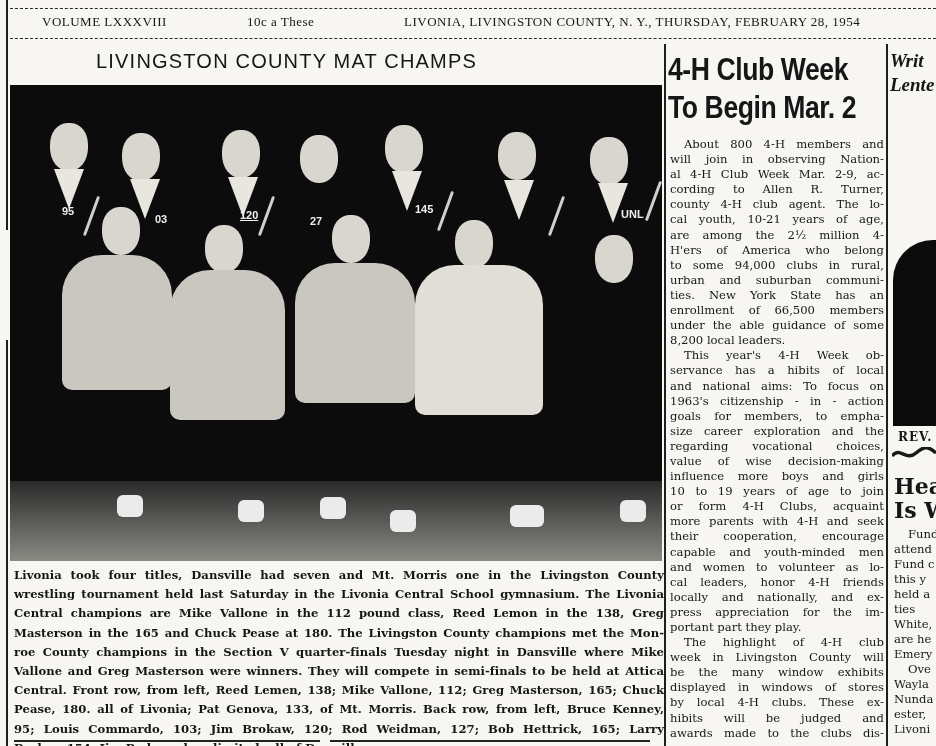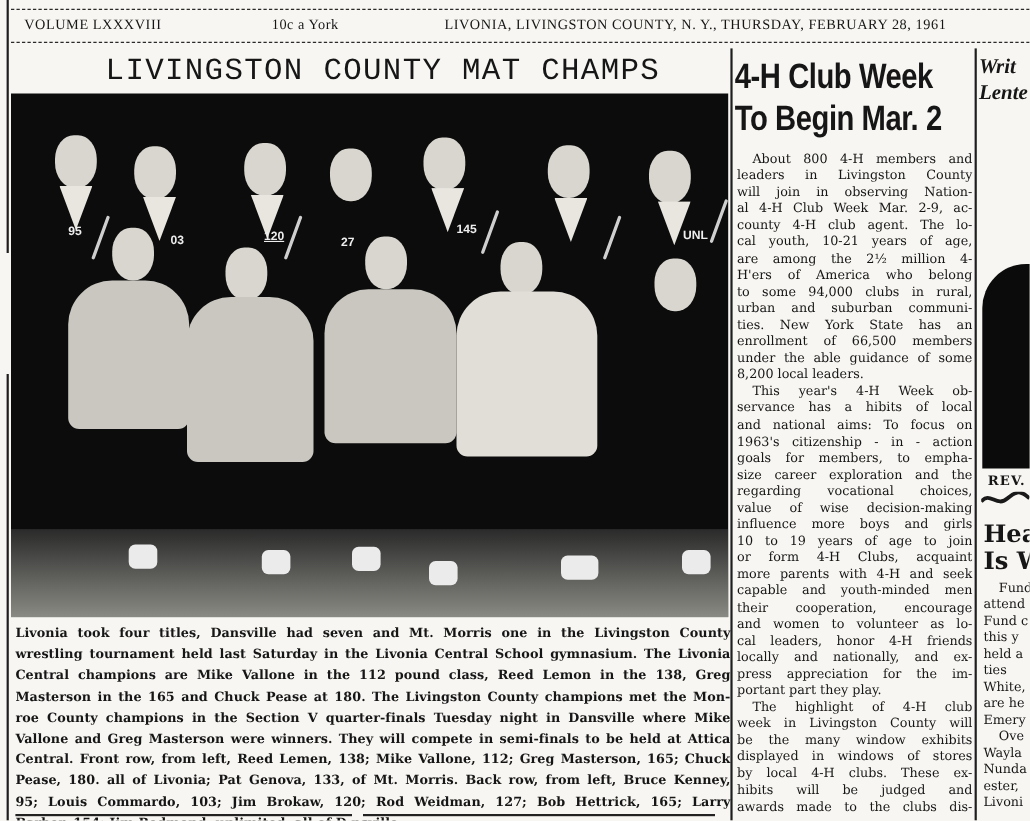--- a/index.html
+++ b/index.html
@@ -8,22 +8,22 @@
     background: #f7f6f2;
     font-family: "Liberation Serif", serif;
     color: #161616;
   }
   .abs { position: absolute; }
   .rule { position: absolute; height: 0; border-top: 1.5px dashed #2a2a2a; }
   .vrule { position: absolute; width: 0; border-left: 2px solid #1e1e1e; }
 
   .masthead span { position: absolute; top: 14px; font-size: 13px; letter-spacing: 0.5px; white-space: nowrap; }
   .headline-main {
-    position: absolute; left: 96px; top: 50px; font-size: 28px; letter-spacing: 1.2px;
-    white-space: nowrap; font-family: Liberation Mono, monospace;
+    position: absolute; left: 96px; top: 50px; font-size: 20px; letter-spacing: 1.2px;
+    white-space: nowrap; font-family: Liberation Sans, sans-serif;
   }
   .photo {
     position: absolute; left: 10px; top: 85px; width: 652px; height: 476px;
     background: #0c0c0c; overflow: hidden;
   }
   .photo .floor { position: absolute; left: 0; right: 0; bottom: 0; height: 80px;
     background: linear-gradient(#2a2a2a, #8a8a84); }
   .photo .head { position: absolute; width: 38px; height: 48px; border-radius: 45% 45% 48% 48%; background: #d8d6cf; }
   .photo .neck { position: absolute; width: 30px; height: 40px; background: #e8e6df; clip-path: polygon(0 0,100% 0,50% 100%); }
   .photo .num { position: absolute; color: #eee; font: bold 11px "Liberation Sans", sans-serif; }
@@ -50,23 +50,23 @@
   .rc-wave { position: absolute; left: 892px; top: 447px; }
   .rc-h { position: absolute; left: 894px; font: bold 22px/24px "DejaVu Serif", serif; white-space: nowrap; }
   .rc-body { position: absolute; left: 894px; top: 527px; font: 11.6px/15px "DejaVu Serif", serif; white-space: nowrap; }
   .rc-body .indent { padding-left: 14px; }
 </style>
 </head>
 <body>
 
 <div class="rule" style="left:10px; top:8px; width:926px;"></div>
 <div class="masthead">
-  <span style="left:22px;text-align:right;">VOLUME LXXXVIII</span>
-  <span style="left:247px;">10c a York</span>
-  <span style="left:404px;">LIVONIA, LIVINGSTON COUNTY, N. Y., THURSDAY, FEBRUARY 28, 1961</span>
+  <span style="left:42px;text-align:right;">VOLUME LXXXVIII</span>
+  <span style="left:247px;">10c a These</span>
+  <span style="left:404px;">LIVONIA, LIVINGSTON COUNTY, N. Y., THURSDAY, FEBRUARY 28, 1954</span>
 </div>
 <div class="rule" style="left:10px; top:38px; width:926px;"></div>
 
 <div class="vrule" style="left:6px; top:0; height:230px;"></div>
 <div class="vrule" style="left:6px; top:340px; height:406px;"></div>
 <div class="vrule" style="left:664px; top:44px; height:702px;"></div>
 <div class="vrule" style="left:886px; top:44px; height:702px;"></div>
 
 <div class="headline-main">LIVINGSTON COUNTY MAT CHAMPS</div>
 
@@ -127,23 +127,23 @@
   <div>95; Louis Commardo, 103; Jim Brokaw, 120; Rod Weidman, 127; Bob Hettrick, 165; Larry</div>
   <div style="text-align-last:left;">Barber, 154; Jim Redmond, unlimited, all of D nsville.</div>
 </div>
 <div class="abs" style="left:14px; top:740px; width:306px; border-top:2px solid #222;"></div>
 <div class="abs" style="left:330px; top:740px; width:320px; border-top:2px solid #222;"></div>
 
 <div class="h2" style="top:50px;">4-H Club Week</div>
 <div class="h2" style="top:88px;">To Begin Mar. 2</div>
 <div class="body4h" id="body4h">
     <div class="indent">About 800 4-H members and</div>
-    <div>leaders in Livingston County</div>
     <div>will join in observing Nation-</div>
     <div>al 4-H Club Week Mar. 2-9, ac-</div>
+    <div>cording to Allen R. Turner,</div>
     <div>county 4-H club agent. The lo-</div>
     <div>cal youth, 10-21 years of age,</div>
     <div>are among the 2½ million 4-</div>
     <div>H'ers of America who belong</div>
     <div>to some 94,000 clubs in rural,</div>
     <div>urban and suburban communi-</div>
     <div>ties. New York State has an</div>
     <div>enrollment of 66,500 members</div>
     <div>under the able guidance of some</div>
     <div class="last">8,200 local leaders.</div>
@@ -152,22 +152,22 @@
     <div>and national aims: To focus on</div>
     <div>1963's citizenship - in - action</div>
     <div>goals for members, to empha-</div>
     <div>size career exploration and the</div>
     <div>regarding vocational choices,</div>
     <div>value of wise decision-making</div>
     <div>influence more boys and girls</div>
     <div>10 to 19 years of age to join</div>
     <div>or form 4-H Clubs, acquaint</div>
     <div>more parents with 4-H and seek</div>
+    <div>their cooperation, encourage</div>
     <div>capable and youth-minded men</div>
-    <div>their cooperation, encourage</div>
     <div>and women to volunteer as lo-</div>
     <div>cal leaders, honor 4-H friends</div>
     <div>locally and nationally, and ex-</div>
     <div>press appreciation for the im-</div>
     <div class="last">portant part they play.</div>
     <div class="indent">The highlight of 4-H club</div>
     <div>week in Livingston County will</div>
     <div>be the many window exhibits</div>
     <div>displayed in windows of stores</div>
     <div>by local 4-H clubs. These ex-</div>

